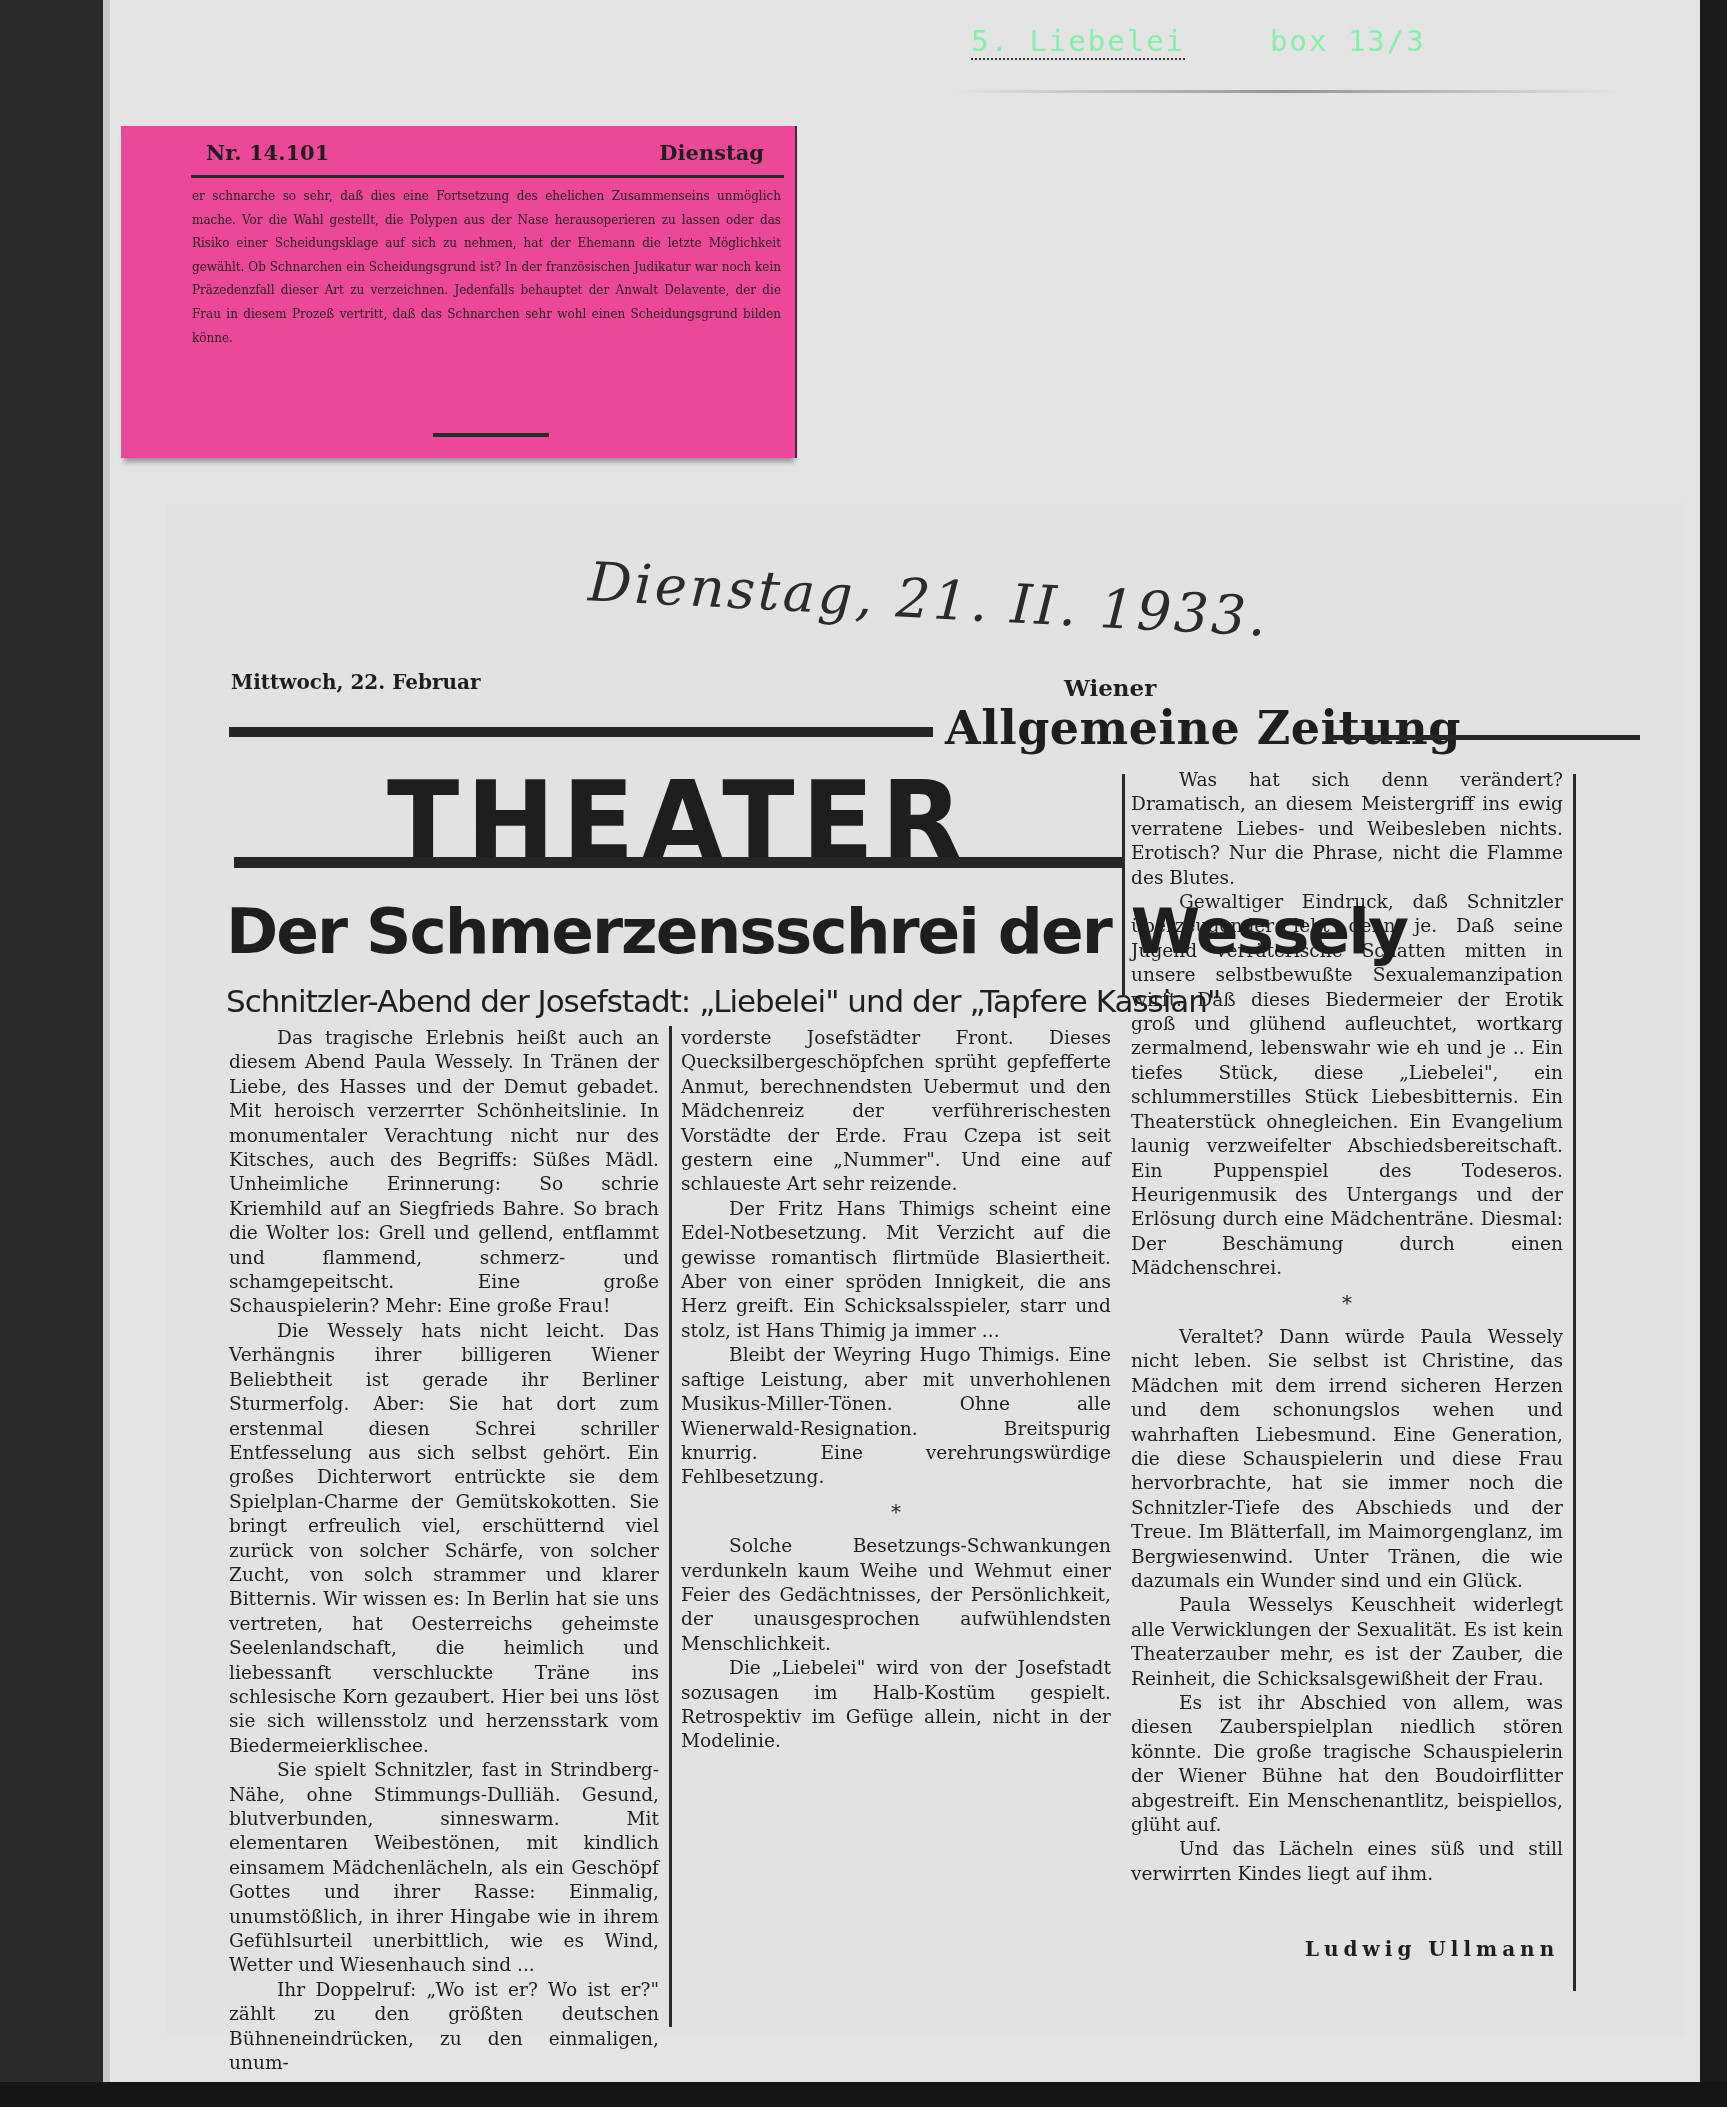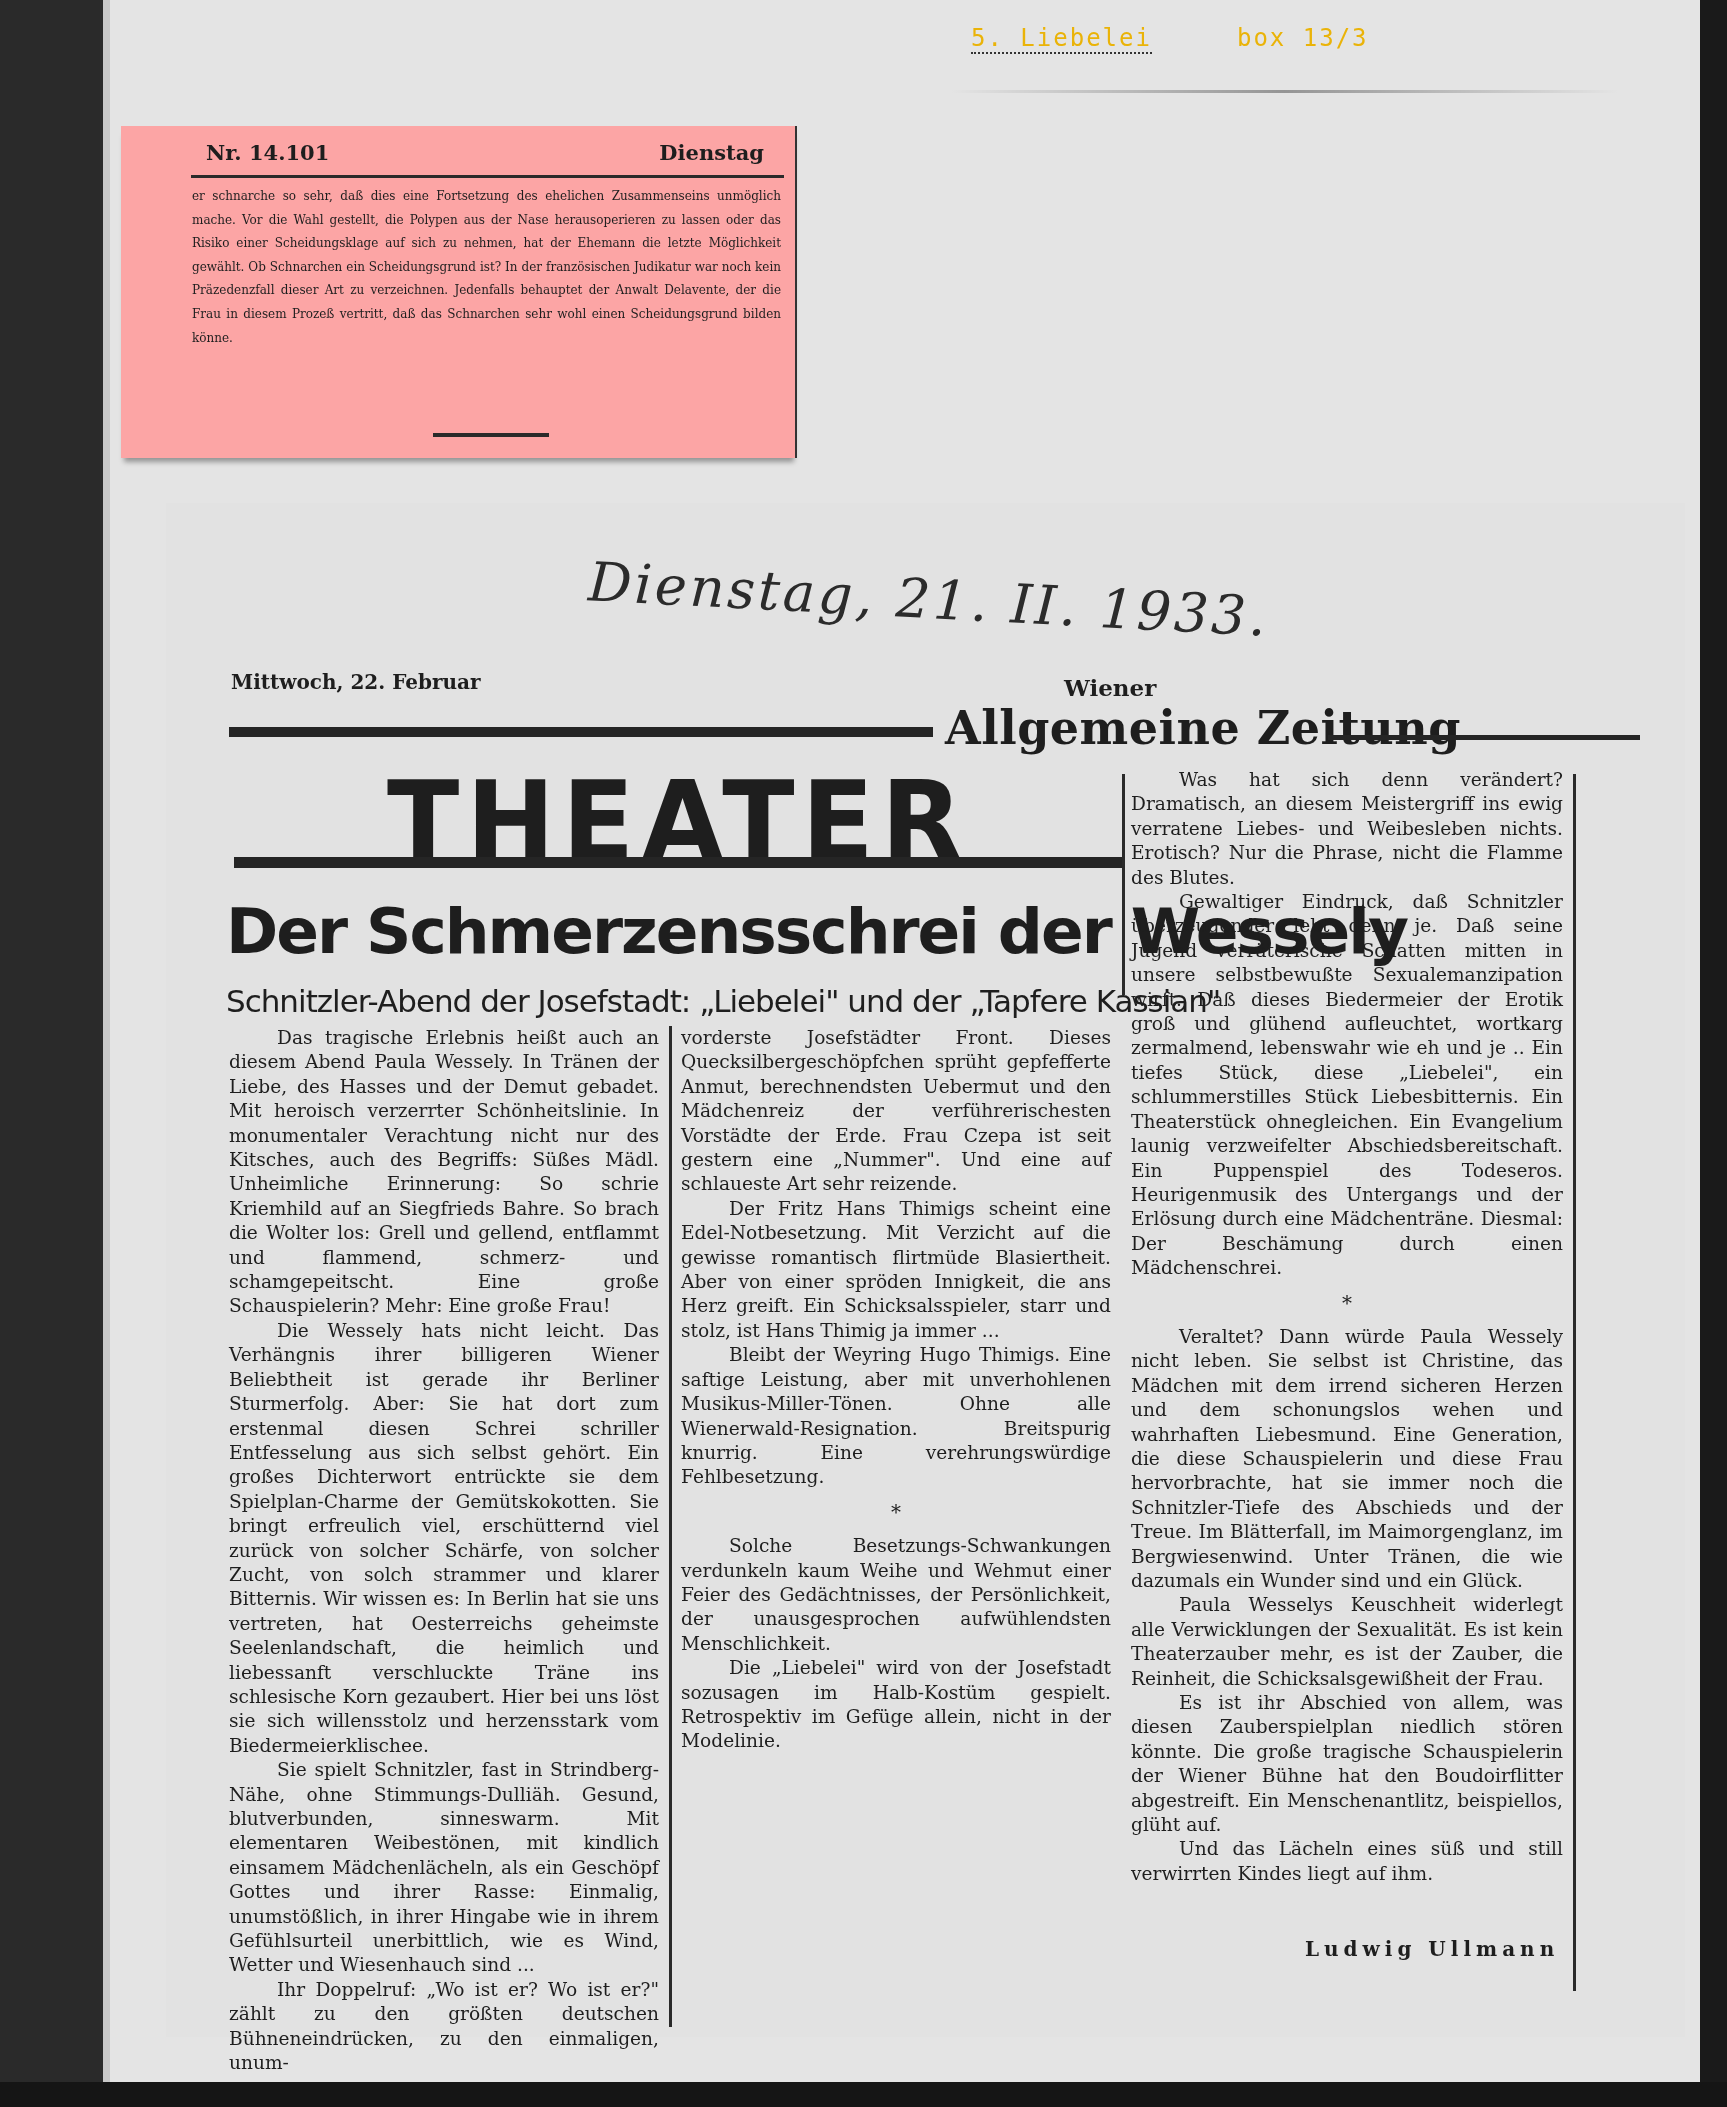--- a/index.html
+++ b/index.html
@@ -28,35 +28,35 @@
   .bottom-strip {
     position: absolute; left: 0; top: 2082px; width: 1728px; height: 26px; background: #151515;
   }
   .left-strip {
     position: absolute; left: 0; top: 0; width: 103px; height: 2108px; background: #2a2a2a;
   }
   
   .archive-label {
     position: absolute; left: 971px; top: 24px;
     font-family: "DejaVu Sans Mono", monospace;
-    font-size: 24px; letter-spacing: 2px; color: #eab308;
+    font-size: 29px; letter-spacing: 2px; color: #86efac;
     white-space: pre;
   }
   .archive-label .item { border-bottom: 2px dotted #333; }
   .archive-label .box { margin-left: 85px; }
   .label-rule {
     position: absolute; left: 950px; top: 90px; width: 669px; height: 3px;
     background: linear-gradient(90deg, rgba(0,0,0,0), rgba(0,0,0,0.35), rgba(0,0,0,0));
   }
 
   
   .clip1 {
     position: absolute; left: 121px; top: 126px;
     width: 674px; height: 332px;
-    background: #fca5a5;
+    background: #ec4899;
     border-right: 2.5px solid #333;
     box-shadow: 0 7px 5px -3px rgba(0,0,0,0.35);
   }
   .clip1-header {
     position: absolute; left: 85px; top: 14px; width: 558px;
     display: flex; justify-content: space-between;
     font-family: "DejaVu Serif", serif; font-weight: bold; font-size: 21px;
   }
   .clip1-rule {
     position: absolute; left: 70px; top: 49px; width: 593px; height: 3px; background: #2a2a2a;

